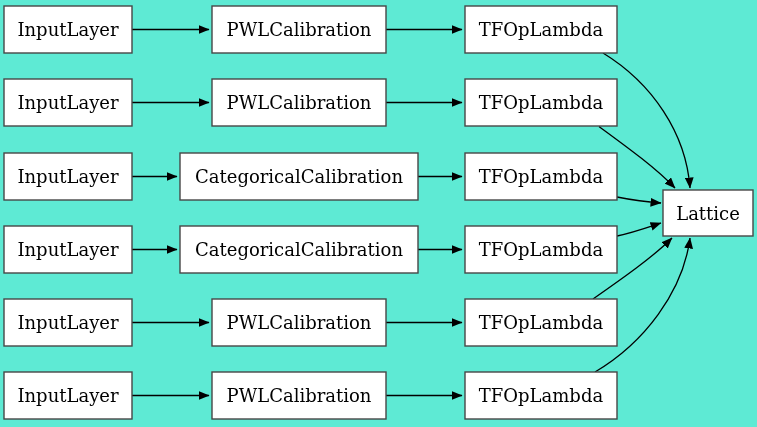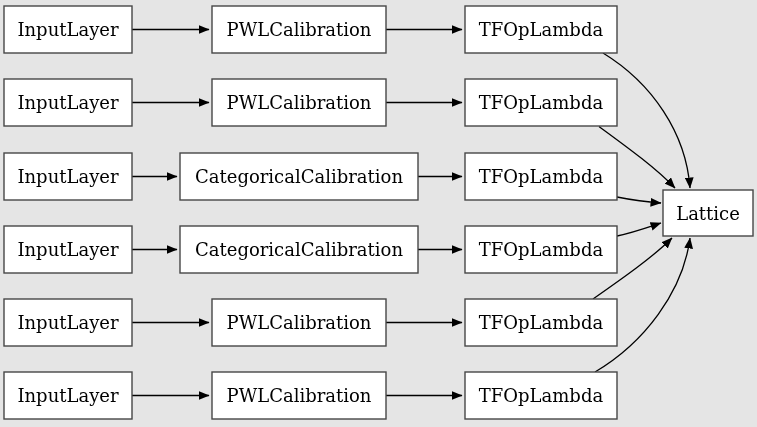--- a/index.html
+++ b/index.html
@@ -4,21 +4,21 @@
 <style>
   html, body {
     margin: 0;
     padding: 0;
     background: #ffffff;
   }
   .diagram-wrap {
     position: relative;
     width: 757px;
     height: 427px;
-    background: #e5e5e5;
+    background: #5eead4;
     overflow: hidden;
   }
   svg {
     display: block;
     font-family: "DejaVu Serif", "Liberation Serif", serif;
   }
   .node-rect {
     fill: #ffffff;
     stroke: #474747;
     stroke-width: 1.4;

